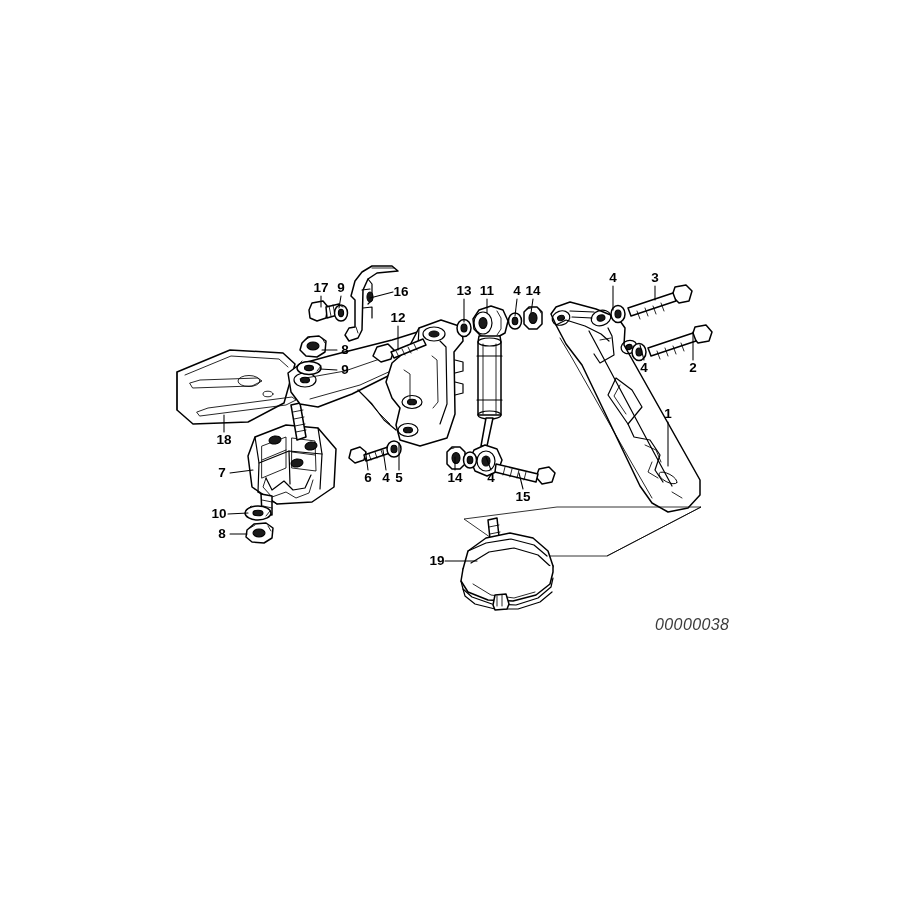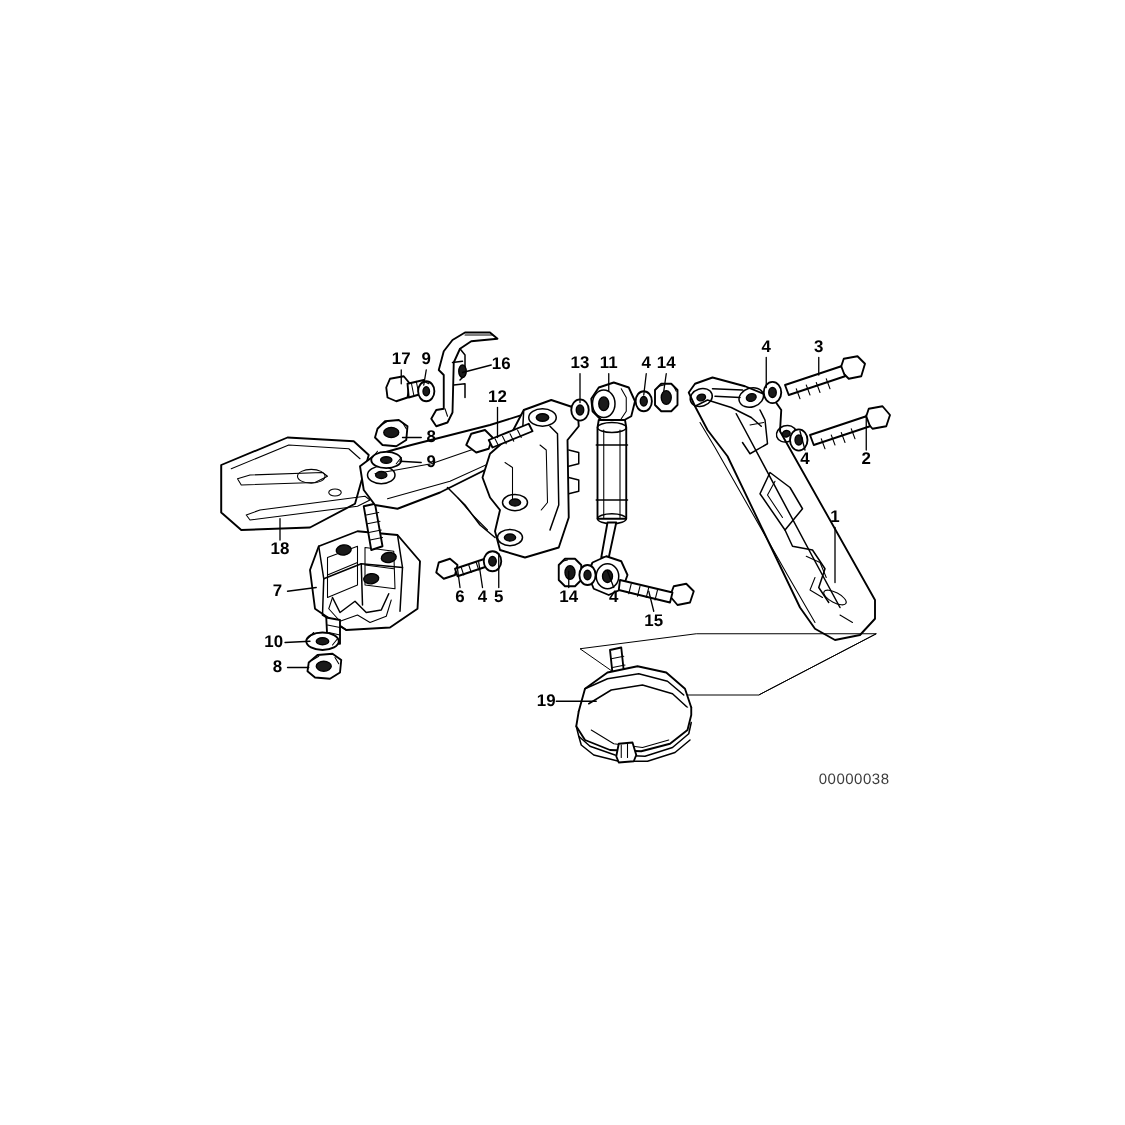--- a/index.html
+++ b/index.html
@@ -66,24 +66,25 @@
     stroke-width: 1.1;
   }
   .ghost {
     fill: none;
     stroke: #000000;
     stroke-width: 0.8;
   }
   .ref-code {
     position: absolute;
     font-family: "Liberation Sans", sans-serif;
-    font-size: 12px;
+    font-size: 16px;
     letter-spacing: 0.4px;
     color: #3c3c3c;
     white-space: nowrap;
+    font-style: italic;
   }
 </style>
 </head>
 <body>
 
 <div id="page">
 
   <svg id="diagram-svg" viewBox="0 0 900 900" xmlns="http://www.w3.org/2000/svg">
 
     <g>

